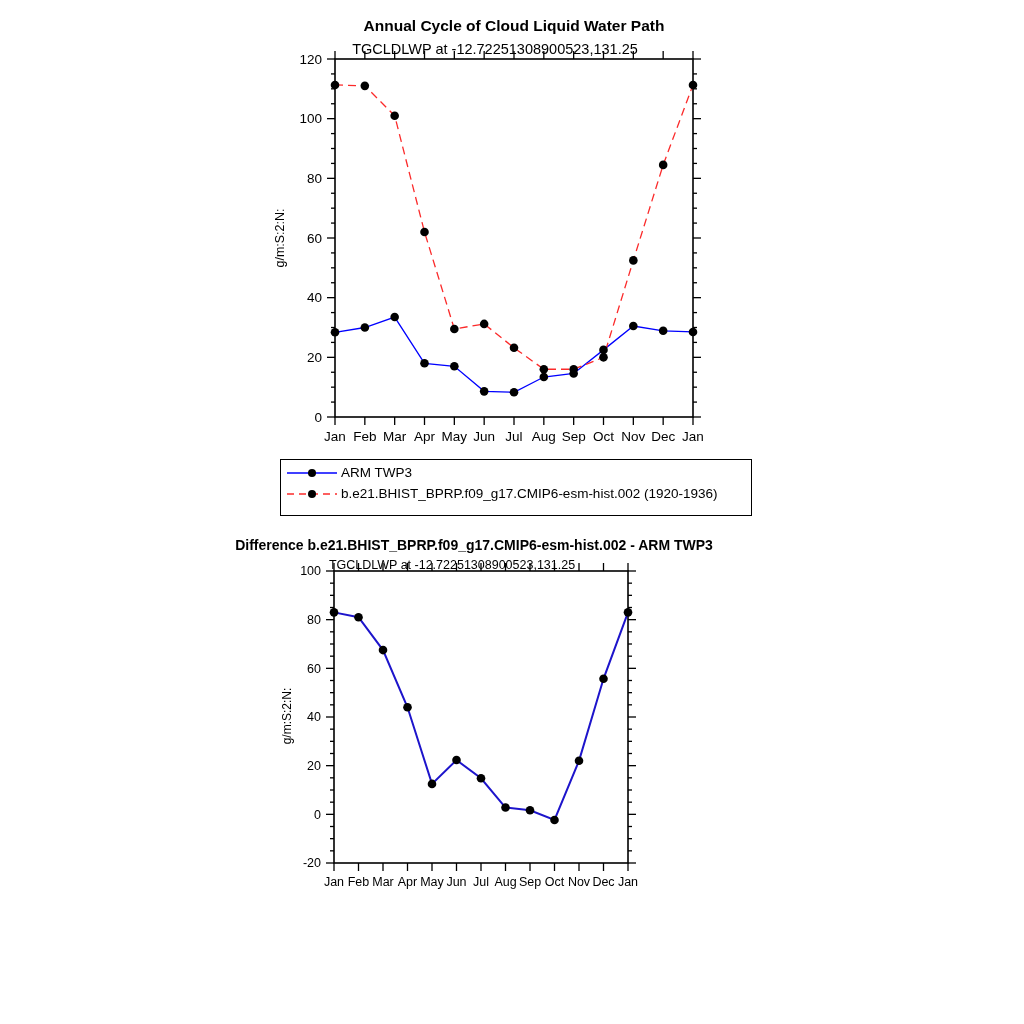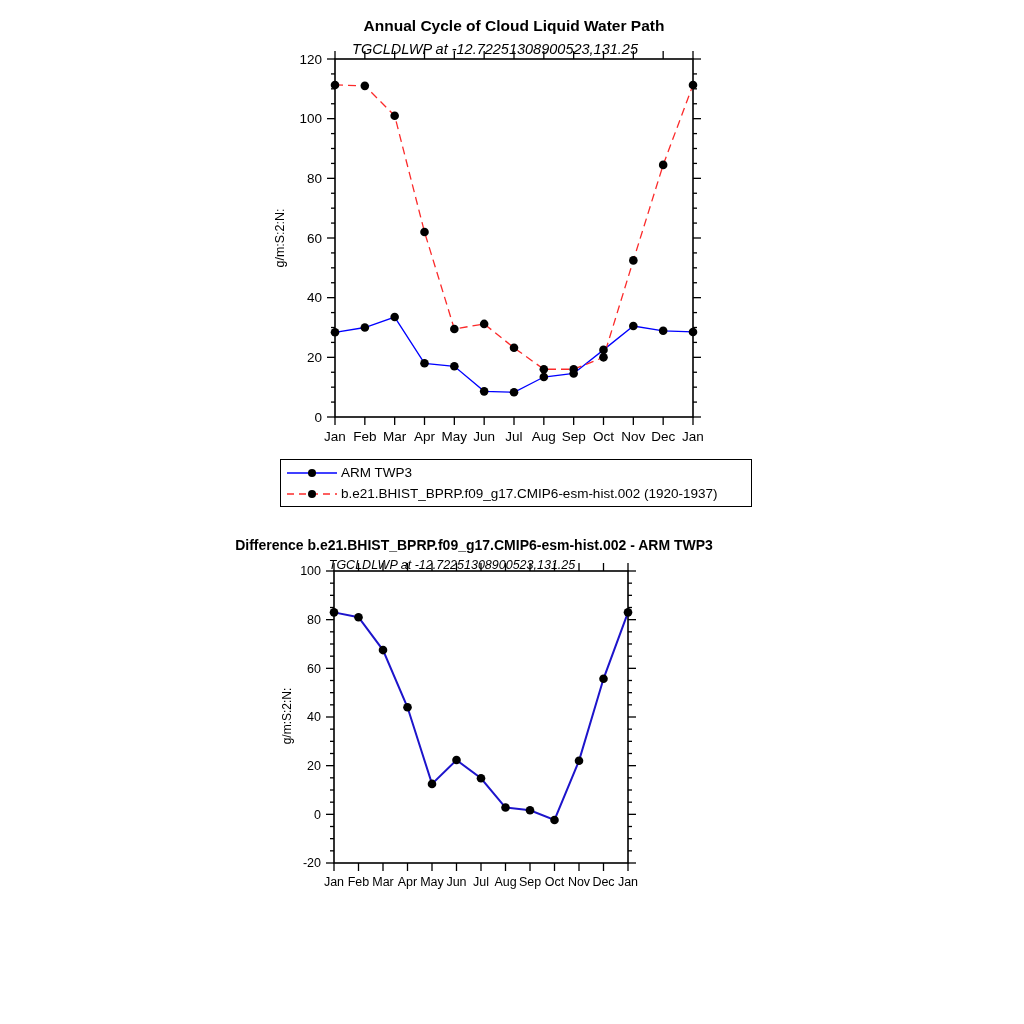--- a/index.html
+++ b/index.html
@@ -10,36 +10,36 @@
     background: #ffffff;
     font-family: "Liberation Sans", sans-serif;
     color: #000;
     overflow: hidden;
   }
   #charts-canvas { position: absolute; left: 0; top: 0; }
   svg text { font-family: "Liberation Sans", sans-serif; fill: #000; }
   .abs { position: absolute; }
   .center { text-align: center; margin-top: 12px; }
   .chart-title { font-weight: bold; font-size: 15.5px; }
-  .chart-subtitle { font-size: 14.5px; font-style: italic; }
+  .chart-subtitle { font-size: 14.5px; }
   #t1-title { font-size: 14px; }
   #t1-sub { font-size: 12.5px; }
   .ylab {
     position: absolute;
     width: 120px;
     height: 16px;
     text-align: center;
     font-size: 12.5px;
     transform: rotate(-90deg);
     white-space: nowrap;
   }
   #legend {
     position: absolute;
     left: 280px; top: 459px;
-    width: 472px; height: 48px;
+    width: 472px; height: 57px;
     border: 1px solid #000;
     box-sizing: border-box;
     background: #fff;
     padding: 2px 0 0 4px;
   }
   .legend-row { display: flex; align-items: center; height: 21px; }
   .legend-label { font-size: 13.5px; margin-left: 2px; white-space: nowrap; }
   .legend-sample { flex: 0 0 auto; }
   .legend-sample.dashed line { stroke-dasharray: 7,5; }
 </style>
@@ -301,21 +301,21 @@
         <line x1="2" y1="8" x2="52" y2="8" stroke-width="1.3" stroke="#0000ff"></line>
         <circle cx="27" cy="8" r="4" fill="#000"></circle>
       </svg>
       <span class="legend-label">ARM TWP3</span>
     </div>
     <div class="legend-row">
       <svg class="legend-sample dashed" width="54" height="16">
         <line x1="2" y1="8" x2="52" y2="8" stroke-width="1.3" stroke="#fb2a2a"></line>
         <circle cx="27" cy="8" r="4" fill="#000"></circle>
       </svg>
-      <span class="legend-label">b.e21.BHIST_BPRP.f09_g17.CMIP6-esm-hist.002 (1920-1937)</span>
+      <span class="legend-label">b.e21.BHIST_BPRP.f09_g17.CMIP6-esm-hist.002 (1920-1936)</span>
     </div>
   </div>
 
   <div class="abs center chart-title" id="t1-title" style="left:224px; top:525px; width:500px;">Difference b.e21.BHIST_BPRP.f09_g17.CMIP6-esm-hist.002 - ARM TWP3</div>
   <div class="abs center chart-subtitle" id="t1-sub" style="left:202px; top:546px; width:500px;">TGCLDLWP at -12.72251308900523,131.25</div>
   <div class="ylab" style="left:228px; top:708px; font-size:12px;">g/m:S:2:N:</div>
 
 </div>
 
 </body></html>

